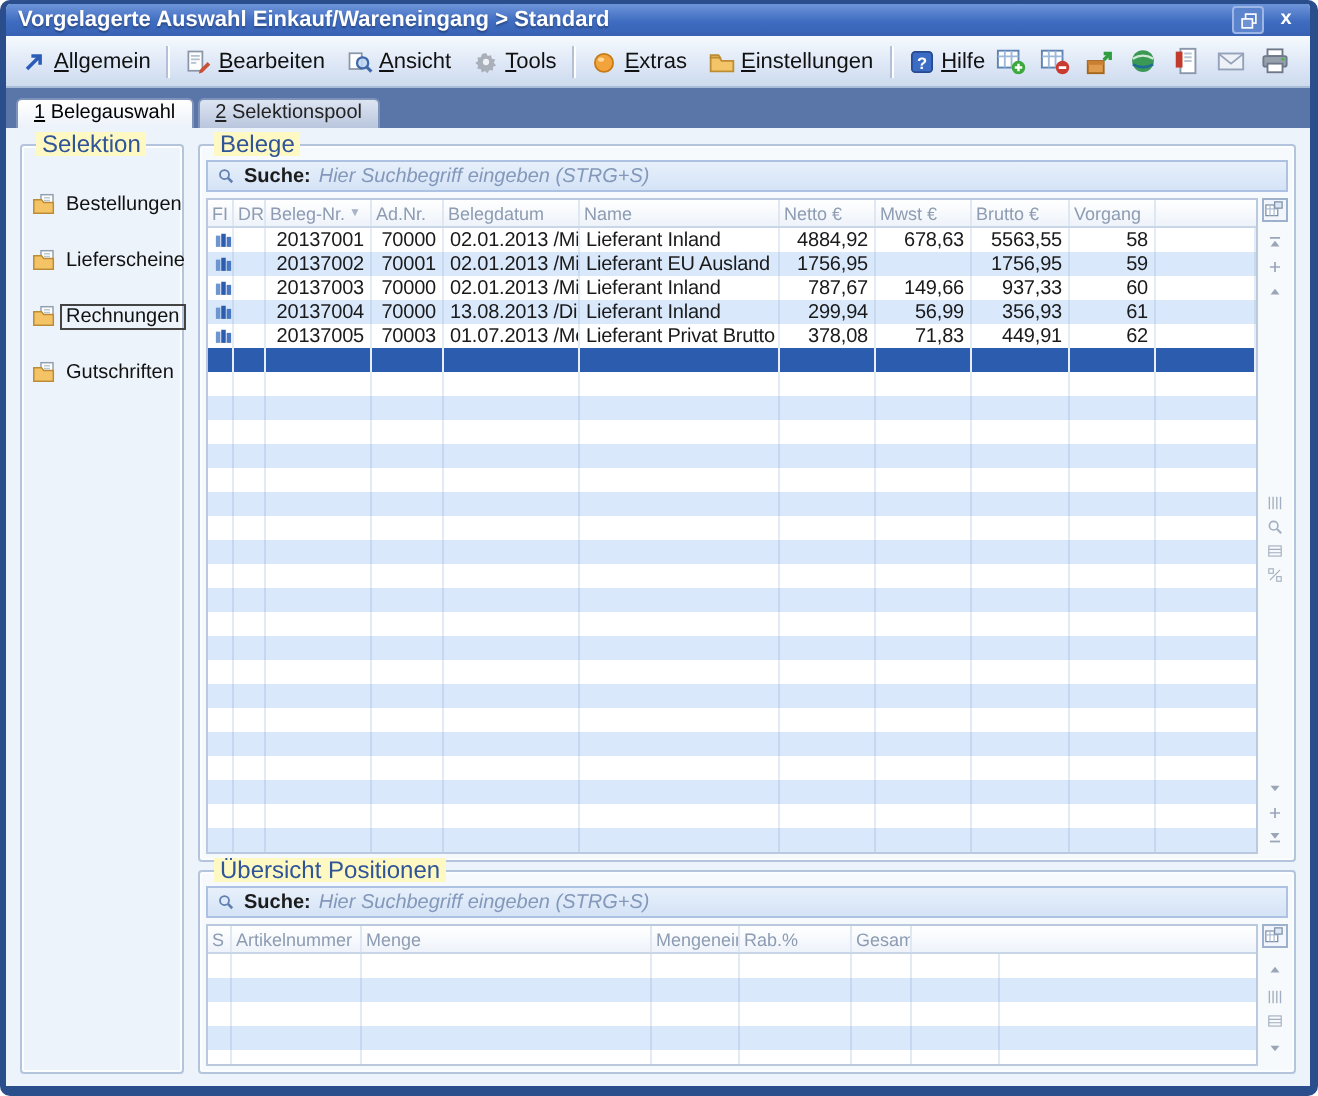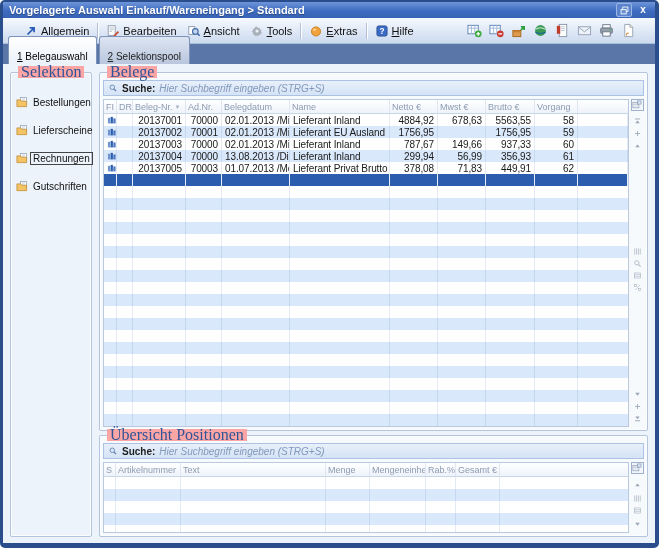--- a/index.html
+++ b/index.html
@@ -9,38 +9,38 @@
   .titlebar{height:16px;flex:none;background:linear-gradient(#6e95da,#3f6cc0 55%,#3862b4);
             display:flex;align-items:center;padding:0 6px;gap:5px;}
   .title{color:#fff;font-size:11px;font-weight:bold;line-height:16px;flex:1;white-space:nowrap;overflow:hidden;
          text-shadow:0 1px 1px rgba(0,0,0,.3);}
   .win-btn{display:flex;align-items:center;justify-content:center;cursor:default;}
   .win-btn.restore{width:14px;height:12px;background:#5c84cd;border:1px solid #9db6e6;border-radius:2px;}
   .win-btn.restore svg{width:11px;height:11px;display:block;}
   .win-btn.close{color:#fff;font-size:10px;font-weight:bold;width:12px;height:12px;line-height:12px;text-align:center;}
   
   .menubar{height:25px;flex:none;background:linear-gradient(#f6fafe,#dce6f5 60%,#cddbee);
-           border-bottom:1px solid #a9bcd8;display:flex;align-items:center;padding:0 16px;}
+           border-bottom:1px solid #a9bcd8;display:flex;align-items:center;padding:0 2px;}
   .menu-items{display:flex;align-items:center;height:100%;}
   .menu-item{display:flex;align-items:center;gap:3px;padding:2px 5px;font-size:11px;color:#111;white-space:nowrap;}
   .menu-item .icon svg{width:14px;height:14px;display:block;}
   .menu-label u{text-decoration:underline;}
   .menu-sep{width:1px;height:16px;background:#b2c1d8;box-shadow:1px 0 0 #ffffff;margin:0 3px;}
   .toolbar{margin-left:auto;display:flex;align-items:center;gap:7px;padding-right:3px;}
   .tb-btn svg{width:15px;height:15px;display:block;}
   
   .tabstrip{height:18px;flex:none;background:#5a75a7;display:flex;align-items:flex-end;padding:2px 0 0 5px;gap:2px;}
-  .tab{font-size:10px;padding:14px 8px 2px;border:1px solid #7e93ba;border-bottom:none;border-radius:3px 3px 0 0;
+  .tab{font-size:10px;padding:1px 8px 2px;border:1px solid #7e93ba;border-bottom:none;border-radius:3px 3px 0 0;
        background:linear-gradient(#dde5f2,#b9c6dd);color:#222;white-space:nowrap;}
   .tab.active{background:linear-gradient(#ffffff,#ecf2fa);color:#000;}
   .tab u{text-decoration:underline;}
   
   .content{flex:1;display:flex;gap:7px;padding:8px 7px 6px;min-height:0;background:#edf3fb;}
   .groupbox{position:relative;border:1px solid #b4c4dc;border-radius:2px;box-shadow:inset 0 0 0 1px #fcfdfe;box-sizing:border-box;}
-  .legend{position:absolute;top:-7px;left:7px;font-size:16px;color:#2f5498;background:#fca5a5;padding:0 3px;line-height:12px;z-index:2;font-family:Liberation Serif, serif;}
+  .legend{position:absolute;top:-7px;left:7px;font-size:12px;color:#2f5498;background:#fef9c3;padding:0 3px;line-height:12px;z-index:2;}
   
   .selektion{width:82px;flex:none;padding-top:10px;}
   .sel-item{display:flex;align-items:center;gap:3px;padding:3px 1px 3px 5px;font-size:10px;color:#111;white-space:nowrap;margin-top:10px;}
   .sel-item .icon svg{width:12px;height:12px;display:block;}
   .sel-label{padding:0 2px;}
   .sel-label.focused{outline:1px solid #444;}
   .right-col{flex:1;display:flex;flex-direction:column;gap:4px;min-width:0;}
   .belege{flex:1;display:flex;flex-direction:column;padding:7px 3px 3px;background:#f7fafd;min-height:0;}
   .positionen{height:102px;flex:none;display:flex;flex-direction:column;padding:7px 3px 3px;background:#f7fafd;}
   
@@ -134,20 +134,29 @@
         </div>
         <div class="menu-sep"></div>
         <div class="menu-item">
           <span class="icon">
             <svg viewBox="0 0 16 16">
               <circle cx="8" cy="8.5" r="5.2" fill="#f2a33c" stroke="#c57a15"></circle>
               <ellipse cx="6.3" cy="6.6" rx="1.8" ry="1.2" fill="#ffd89a"></ellipse>
             </svg>
           </span>
           <span class="menu-label"><u>E</u>xtras</span>
+        </div>
+        <div class="menu-item">
+          <span class="icon">
+            <svg viewBox="0 0 16 16">
+              <path d="M1.5 5.5V4h4.5l1 1.5z" fill="#f4c469" stroke="#bd8c33"></path>
+              <path d="M1.5 5.5h5l1.3 1.8H14.5v6H1.5z" fill="#f4c469" stroke="#bd8c33"></path>
+            </svg>
+          </span>
+          <span class="menu-label"><u>E</u>instellungen</span>
         </div>
         <div class="menu-sep"></div>
         <div class="menu-item">
           <span class="icon">
             <svg viewBox="0 0 16 16">
               <rect x="2.2" y="2.2" width="11.6" height="11.6" rx="2" fill="#3a6cc6" stroke="#27498f"></rect>
               <text x="8" y="11.8" font-size="9.5" font-weight="bold" fill="#fff" text-anchor="middle" font-family="Liberation Sans, sans-serif">?</text>
             </svg>
           </span>
           <span class="menu-label"><u>H</u>ilfe</span>
@@ -502,23 +511,20 @@
         <div class="table-zone">
           <div class="tbl">
             <div class="t-header" id="pos-header" style="grid-template-columns: 12px 65px 145px 44px 56px 30px 44px 1fr;">
                 <div class="h-cell">
                   <span class="h-label">S</span>
                 </div>
                 <div class="h-cell">
                   <span class="h-label">Artikelnummer</span>
                 </div>
                 <div class="h-cell">
-                  <span class="h-label">Text</span>
-                </div>
-                <div class="h-cell">
                   <span class="h-label">Menge</span>
                 </div>
                 <div class="h-cell">
                   <span class="h-label">Mengeneinheit</span>
                 </div>
                 <div class="h-cell">
                   <span class="h-label">Rab.%</span>
                 </div>
                 <div class="h-cell">
                   <span class="h-label">Gesamt €</span>

